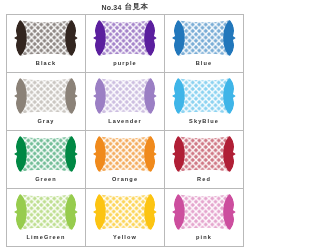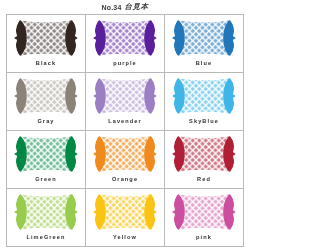--- a/index.html
+++ b/index.html
@@ -33,21 +33,20 @@
     font-weight: bold;
     color: #3a3a3a;
     letter-spacing: 0.2px;
   }
   .header .cjk {
     font-size: 7.5px;
     font-weight: bold;
     color: #3a3a3a;
     letter-spacing: 0.5px;
     font-family: "DejaVu Sans", sans-serif;
-    font-style: italic;
   }
   
   .grid {
     margin: 0 6px;
     width: 238px;
     box-sizing: border-box;
     border-top: 1px solid #b9b9b9;
     border-left: 1px solid #b9b9b9;
     display: grid;
     grid-template-columns: repeat(3, 1fr);

